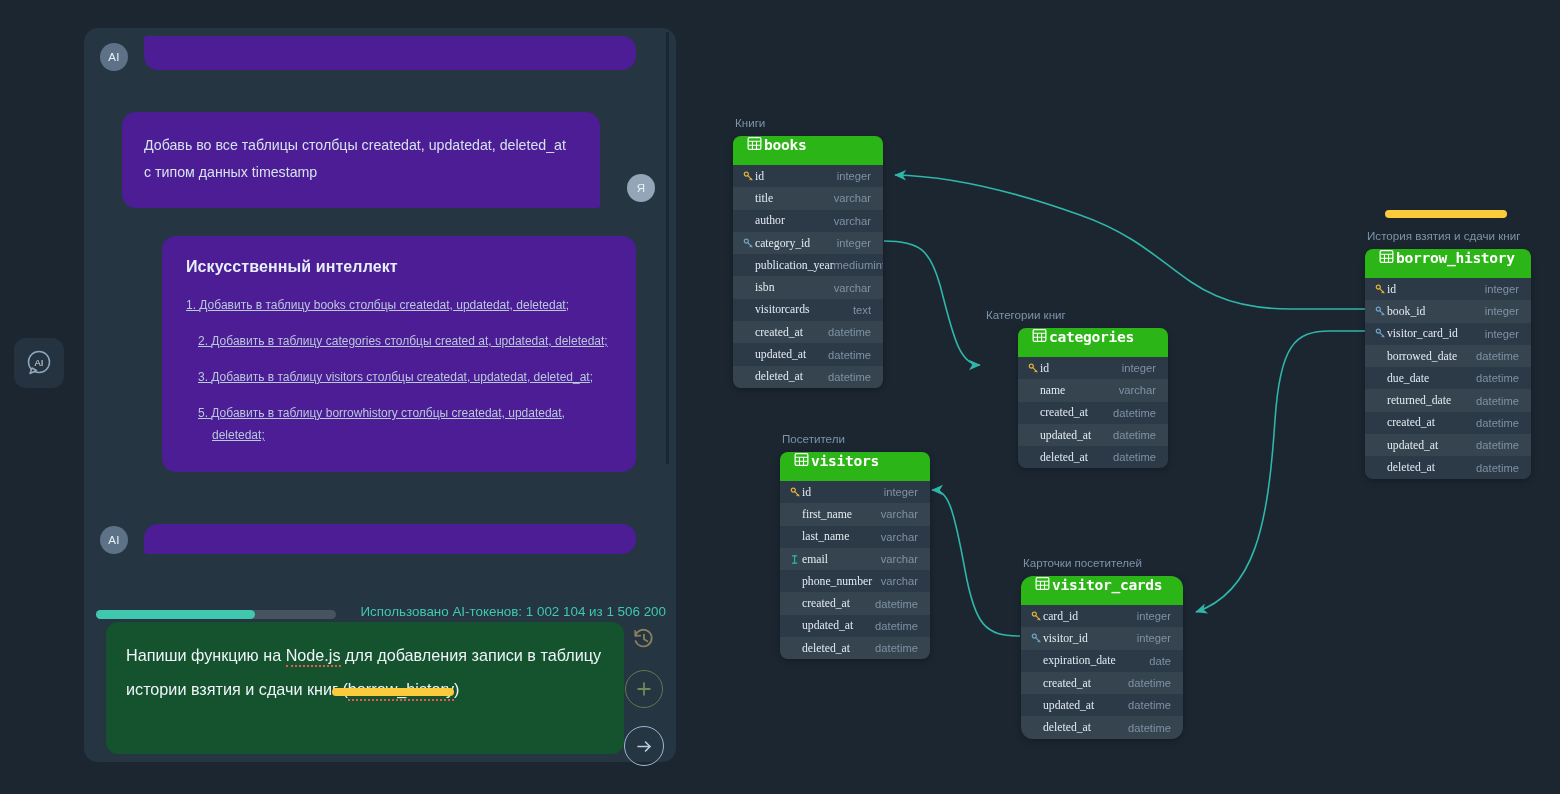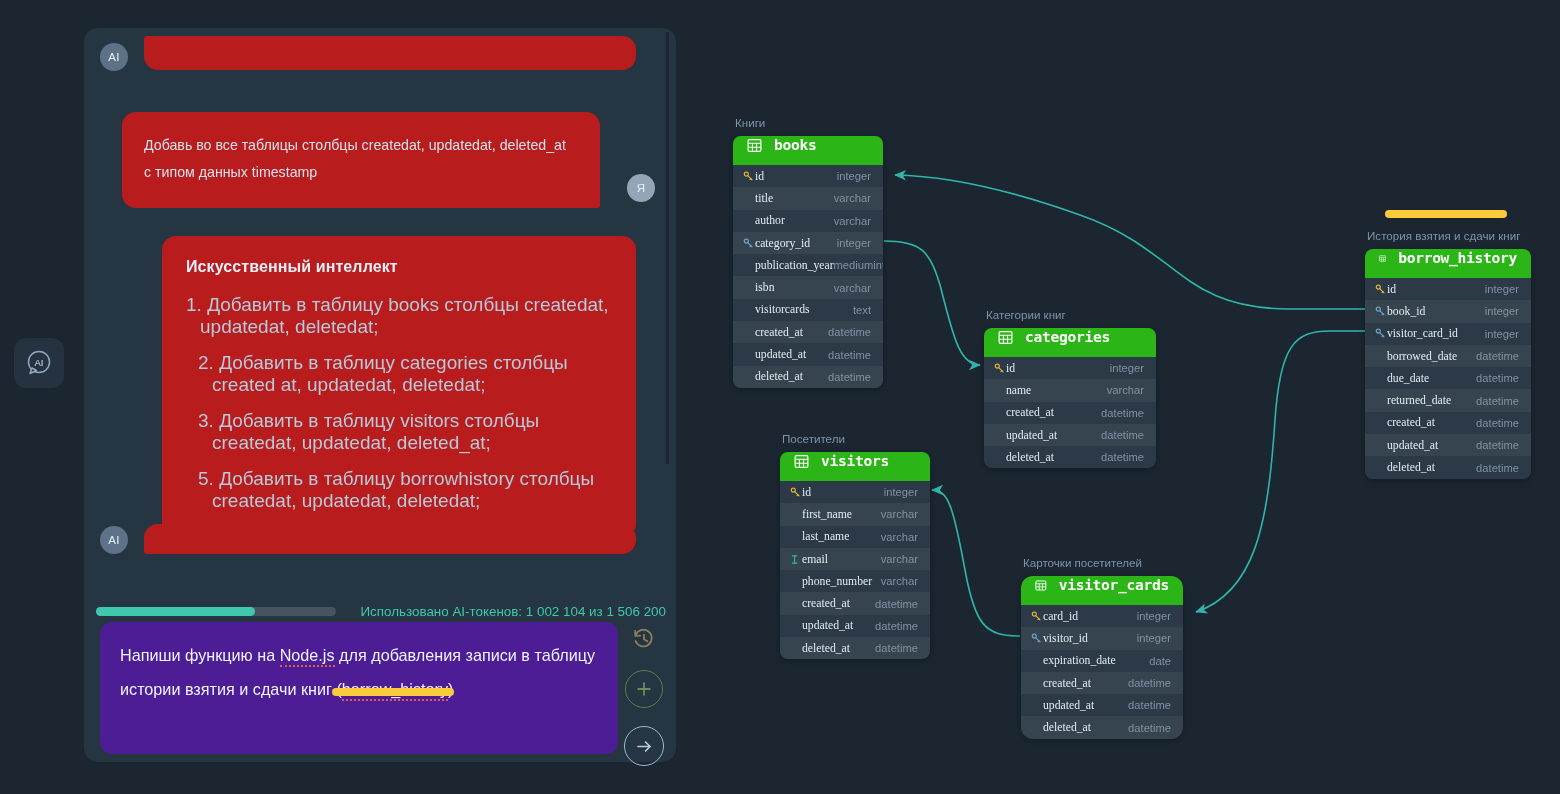--- a/index.html
+++ b/index.html
@@ -30,21 +30,21 @@
     background: #75899c;
     color: #eaf2fa; font-size: 11.5px; letter-spacing: .3px;
     display: flex; align-items: center; justify-content: center;
     user-select: none;
   }
   .avatar.ai { background: #5d7287; }
   .avatar.me { background: #93a5b6; }
 
   .bubble {
     position: absolute;
-    background: #b91c1c;
+    background: #4c1d95;
     border-radius: 14px;
   }
   .bubble.ai-top { left: 144px; top: 36px; width: 492px; height: 34px; border-top-left-radius: 3px; }
   .bubble.user {
     left: 122px; top: 112px; width: 478px; padding: 20px 26px 22px 22px;
     border-bottom-right-radius: 3px;
   }
   .bubble.user p {
     color: #d6e2ee; font-size: 14.2px; line-height: 27px;
   }
@@ -53,47 +53,48 @@
     border-bottom-left-radius: 14px;
   }
   .bubble.ai-bottom { left: 144px; top: 524px; width: 492px; height: 30px; border-bottom-left-radius: 3px; }
 
   .ai-title {
     color: #e6eef7; font-size: 16px; font-weight: 700;
     margin-bottom: 18px; letter-spacing: .1px;
   }
   .ai-list { list-style: none; }
   .ai-list li {
-    color: #b8c9da; font-size: 19px; line-height: 22px;
+    color: #b8c9da; font-size: 12px; line-height: 22px;
     margin-bottom: 14px; padding-left: 26px; position: relative;
     text-indent: -14px;
+    text-decoration: underline;
   }
   .ai-list li:nth-child(1) { padding-left: 14px; text-indent: -14px; }
   .ai-list li:last-child { margin-bottom: 0; }
   .ai-list .num { color: #b8c9da; }
 
   
   .token-row {
     position: absolute; left: 96px; top: 604px;
-    width: 570px; display: flex; align-items: center; gap: 24px;
+    width: 570px; display: flex; align-items: flex-end; gap: 24px;
   }
   .progress-track {
     width: 260px; height: 9px; border-radius: 6px; background: #47545f;
   }
   .progress-fill {
     height: 9px; border-radius: 6px; background: #3fc8ae;
   }
   .token-text {
     color: #3fc8ae; font-size: 13.4px; white-space: nowrap;
   }
 
   .composer {
-    position: absolute; left: 100px; top: 622px;
+    position: absolute; left: 106px; top: 622px;
     width: 518px; height: 132px;
-    background: #4c1d95; border-radius: 12px;
+    background: #14532d; border-radius: 12px;
     padding: 16px 20px;
   }
   .composer-text {
     color: #eef4fa; font-size: 16.2px; line-height: 34px; font-weight: 400;
   }
   .spell { border-bottom: 2px dotted #e05a4f; padding-bottom: 1px; }
   .hl-bar {
     position: absolute; height: 8px; border-radius: 5px; background: #fbcb3c;
   }
   .hl-composer { left: 332px; top: 688px; width: 122px; }
@@ -127,21 +128,21 @@
   .table-card { position: absolute; }
   .table-caption {
     color: #7e93a8; font-size: 11.6px; margin-bottom: 7px; padding-left: 2px;
   }
   .table-box {
     border-radius: 8px; overflow: hidden;
     box-shadow: 0 2px 6px rgba(0,0,0,.25);
   }
   .table-head {
     background: #2cb517; height: 29px;
-    display: flex; align-items: flex-end; gap: 12px; padding: 12px 14px;
+    display: flex; align-items: flex-start; gap: 2px; padding: 0 14px;
   }
   .table-head .tname {
     color: #ffffff; font-size: 14.6px; font-weight: 700;
     font-family: "DejaVu Sans Mono", monospace; letter-spacing: -.3px;
   }
   .trow {
     height: 22.3px; display: flex; align-items: center;
     padding: 0 12px 0 8px; position: relative;
   }
   .trow:nth-child(odd)  { background: #36444f; }
@@ -151,21 +152,21 @@
   }
   .trow .cname {
     color: #e3ebf3; font-size: 11.7px; flex: 1 1 auto; font-family: Liberation Serif, serif;
   }
   .trow .ctype {
     color: #7f92a4; font-size: 11.2px; text-align: right;
   }
 
   
   #tbl-books   .table-box { width: 150px; }
-  #tbl-cat     .table-box { width: 172px; }
+  #tbl-cat     .table-box { width: 150px; margin-left: 34px; }
   #tbl-vis     .table-box { width: 150px; }
   #tbl-vcards  .table-box { width: 162px; border-radius: 12px; }
   #tbl-bh      .table-box { width: 166px; }
 </style>
 </head>
 <body>
 
 <div id="root">
 
   <div class="ai-launcher">

